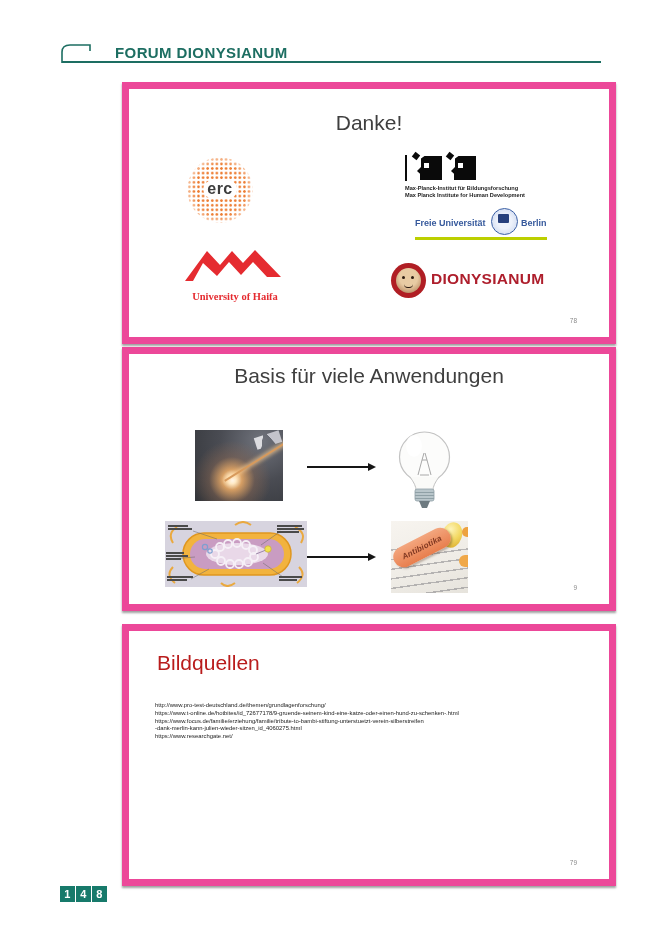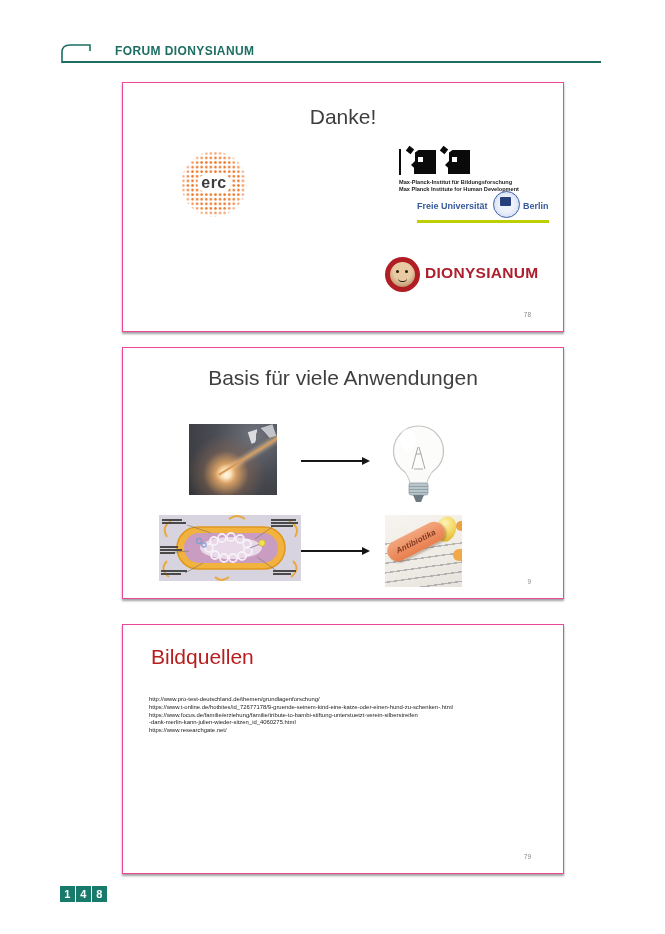--- a/index.html
+++ b/index.html
@@ -1,27 +1,27 @@
 <!DOCTYPE html>
 <html><head>
 <meta charset="utf-8">
 <style>
   html,body{margin:0;padding:0;background:#ffffff;}
   .page{position:relative;width:665px;height:934px;background:#ffffff;overflow:hidden;
         font-family:"Liberation Sans",sans-serif;}
 
   
-  .hdr-title{position:absolute;left:95px;top:44px;font-size:12px;font-weight:bold;
+  .hdr-title{position:absolute;left:95px;top:44px;font-size:15px;font-weight:bold;
              letter-spacing:.4px;color:#1d6e62;padding-left:20px;}
   .hdr-rule{position:absolute;left:62px;top:61px;width:539px;height:1.7px;background:#1d6e62;}
   .hdr-tab{position:absolute;left:61px;top:42px;}
 
   
-  .slide{position:absolute;left:122px;width:440px;background:#fff;border:1px solid #ec4899;
-         box-shadow:0 2px 2px rgba(80,80,80,.55);}
+  .slide{position:absolute;left:122px;width:440px;background:#fff;border:7px solid #ec4899;
+         box-shadow:0 2px 2px rgba(80,80,80,.55);padding-left:40px;}
   .s1{top:82px;height:248px;}
   .s2{top:347px;height:250px;}
   .s3{top:624px;height:248px;}
   .slide-title{position:absolute;left:0;right:0;text-align:center;color:#3f3f3f;font-size:21px;}
   .slide-num{position:absolute;right:32px;bottom:13px;font-size:6.5px;color:#8a8a8a;}
 
   
   .erc-disc{position:absolute;left:58px;top:68px;width:66px;height:66px;border-radius:50%;
             background-image:radial-gradient(#ed7d33 1.05px, rgba(237,125,51,0) 1.5px);
             background-size:4.6px 4.6px;
@@ -35,21 +35,21 @@
   .mpi-bar{position:absolute;left:0;top:2px;width:2px;height:26px;background:#0a0a0a;}
   .mpi-head{position:absolute;top:3px;width:25px;height:24px;background:#0a0a0a;
             clip-path:polygon(30% 0,100% 0,100% 100%,12% 100%,12% 74%,0 62%,16% 46%,16% 10%);}
   .mpi-head .eye{position:absolute;left:7px;top:7px;width:5px;height:5px;background:#fff;}
   .mpi-ear{position:absolute;top:0;width:6px;height:6px;background:#0a0a0a;transform:rotate(38deg);}
   .mpi-h1{left:12px;} .mpi-e1{left:8px;}
   .mpi-h2{left:46px;} .mpi-e2{left:42px;}
   .mpi-txt{position:absolute;left:0;top:32px;font-size:5.6px;font-weight:bold;color:#1c1c1c;
            line-height:7px;white-space:nowrap;}
 
-  .fub{position:absolute;left:286px;top:108px;width:132px;height:34px;margin-left:8px;}
+  .fub{position:absolute;left:286px;top:119px;width:132px;height:34px;}
   .fub-name{position:absolute;left:0;top:10px;font-size:9px;font-weight:bold;color:#36599c;}
   .fub-seal{position:absolute;left:76px;top:0;width:25px;height:25px;border-radius:50%;
             border:1.4px solid #3a5fa5;background:
             radial-gradient(circle,#eef2fb 40%,#d9e2f4 70%,#eef2fb 71%);}
   .fub-seal .inner{position:absolute;left:6px;top:5px;width:11px;height:9px;background:#27407c;
             border-radius:1px;}
   .fub-city{position:absolute;left:106px;top:10px;font-size:9px;font-weight:bold;color:#36599c;}
   .fub-line{position:absolute;left:0;top:29px;width:132px;height:2.6px;background:#bccf00;}
 
   .haifa{position:absolute;left:46px;top:156px;width:120px;text-align:center;}
@@ -152,37 +152,43 @@
 
     <div class="fub">
       <span class="fub-name">Freie Universität</span>
       <span class="fub-seal">
           <span class="inner"></span>
         </span>
       <span class="fub-city">Berlin</span>
       <span class="fub-line"></span>
     </div>
 
+    <div class="haifa">
+      <svg width="104" height="40" viewBox="0 0 104 40">
+        <path d="M2,36 L24,6 L37,20 L49,6 L60,18 L72,5 L98,32 L84,32 L70,17 L58,30 L46,17 L34,31 L20,18 L10,36 Z" fill="#e52b30"></path>
+      </svg>
+      <div class="haifa-name">University of Haifa</div>
+    </div>
 
     <div class="chim">
       <div class="chim-circle">
         <div class="chim-face">
           <span class="e l"></span>
             <span class="e r"></span>
             <span class="m"></span>
         </div>
       </div>
       <div class="chim-word">DIONYSIANUM</div>
     </div>
 
     <div class="slide-num">78</div>
   </div>
 
   <div class="slide s2">
-    <div class="slide-title" style="top:18px;">Basis für viele Anwendungen</div>
+    <div class="slide-title" style="top:10px;">Basis für viele Anwendungen</div>
 
     <div class="spark">
       <div class="cable"></div>
       <div class="claw"></div>
     </div>
 
     <div class="arrow arr1"></div>
 
     <svg class="bulb" width="57" height="79" viewBox="0 0 57 79">
       <circle cx="28.5" cy="27" r="25" fill="#fcfcfb" stroke="#c2c2c2" stroke-width="1.2"></circle>

